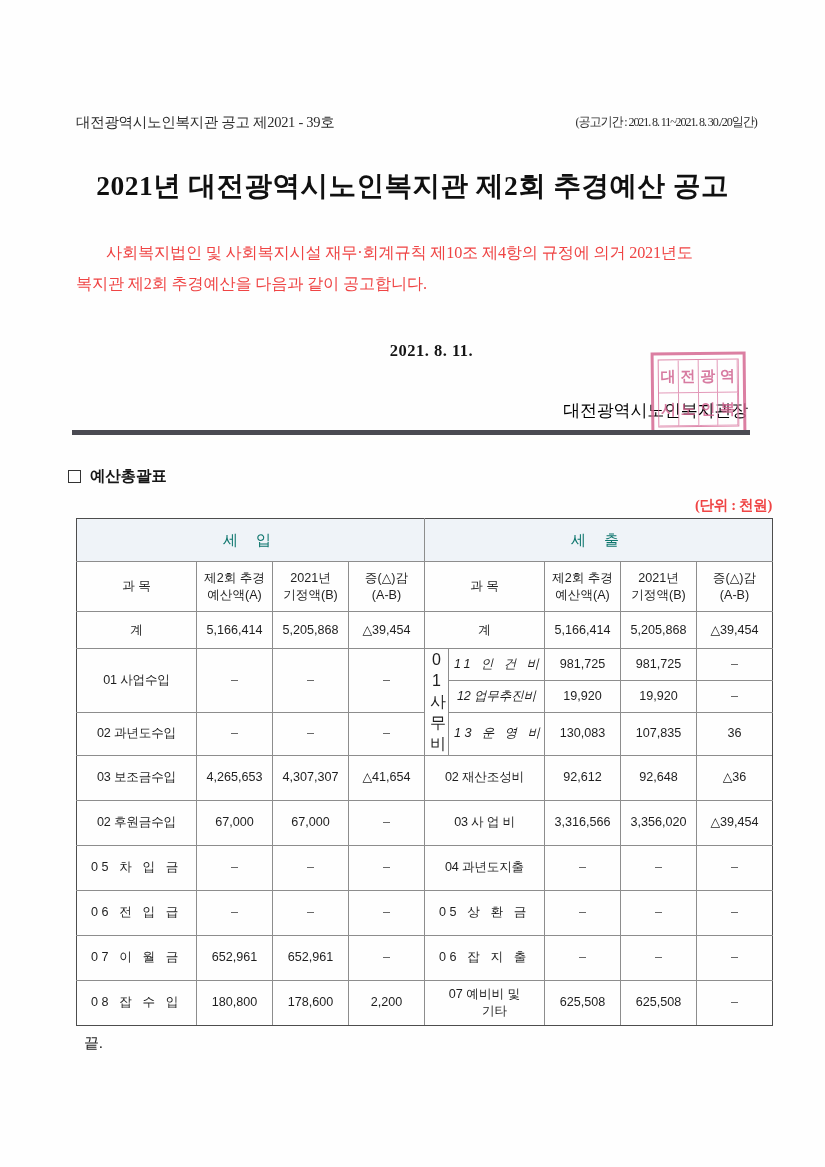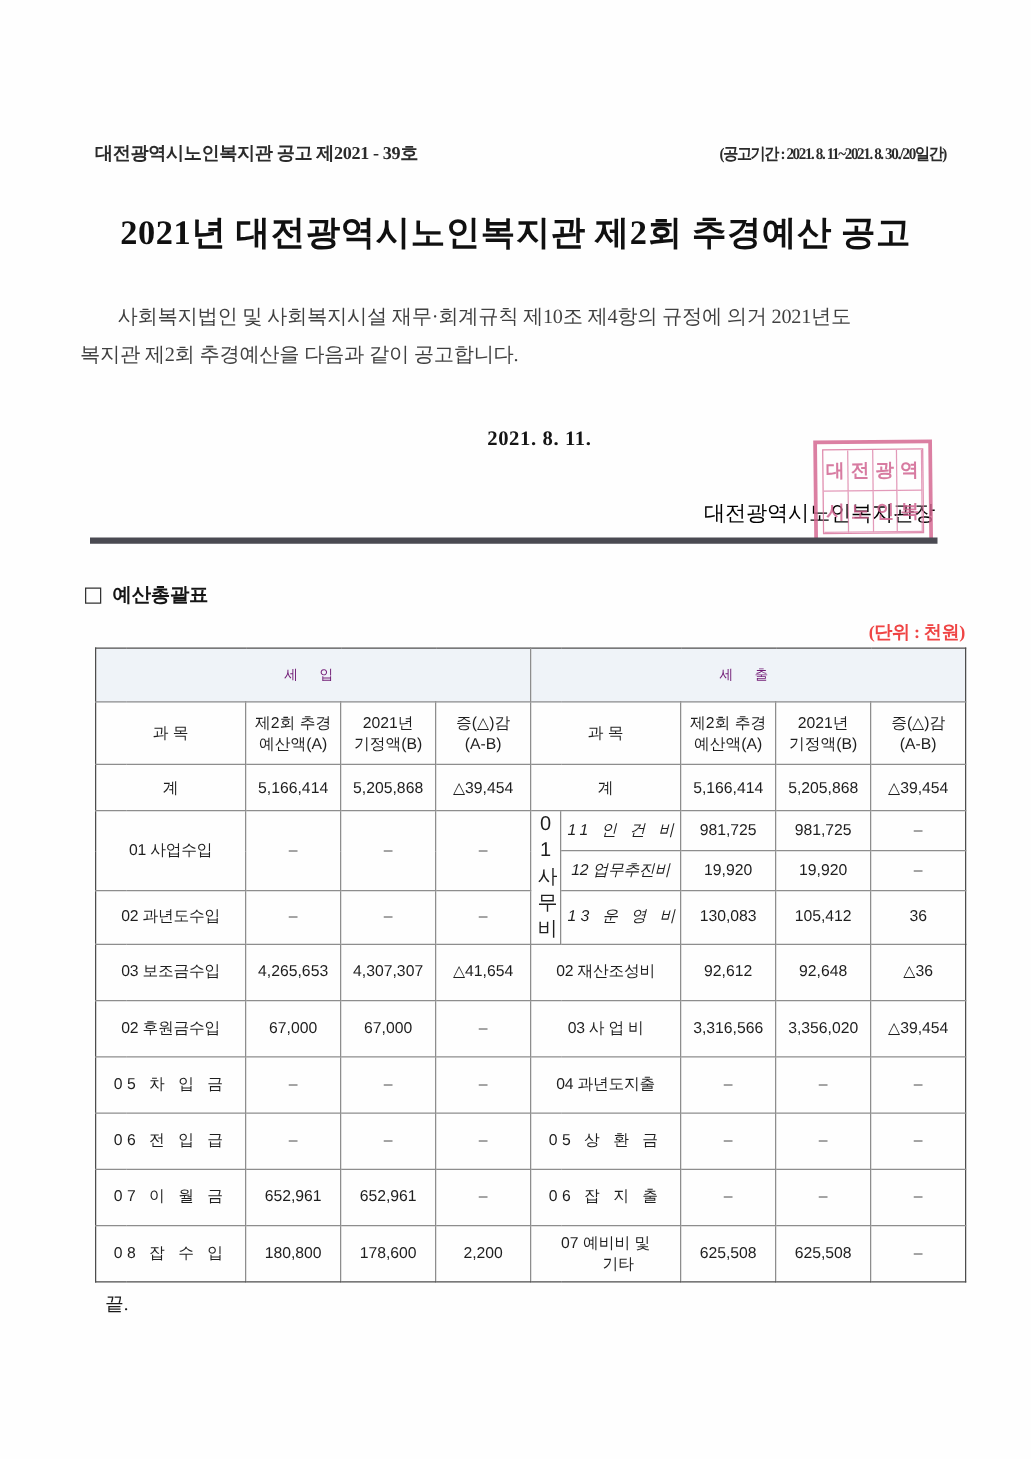--- a/index.html
+++ b/index.html
@@ -20,22 +20,21 @@
   }
 
   
   .doc-header {
     position: absolute;
     top: 113px;
     left: 76px;
     right: 68px;
     display: flex;
     justify-content: space-between;
-    align-items: center;
-    font-weight: bold;
+    align-items: flex-start;
   }
   .doc-no {
     font-size: 14.5px;
     letter-spacing: -0.3px;
     color: #2b2b2b;
     white-space: nowrap;
   }
   .notice-period {
     font-size: 13px;
     letter-spacing: -1.2px;
@@ -56,28 +55,28 @@
     font-weight: bold;
     letter-spacing: 0.5px;
     color: #101010;
     white-space: nowrap;
   }
 
   
   .doc-body {
     position: absolute;
     top: 238px;
-    left: 64px;
+    left: 76px;
     width: 676px;
     font-size: 16.2px;
     line-height: 31px;
     letter-spacing: -0.2px;
     text-align: justify;
     text-justify: inter-character;
-    color: #404040;
+    color: #ef4444;
   }
   .doc-body .indent { display: inline-block; width: 30px; }
 
   
   .doc-date {
     position: absolute;
     top: 341px;
     left: 0;
     width: 825px;
     text-align: center;
@@ -195,23 +194,23 @@
     text-align: center;
     vertical-align: middle;
     font-weight: normal;
     line-height: 1.32;
   }
   .budget-table .outer-l { border-left: 1.8px solid #4d4d4d; }
   .budget-table .outer-r { border-right: 1.8px solid #4d4d4d; }
   .sec-head-cell {
     background: #eff3f8;
     height: 42px;
-    font-size: 11px;
+    font-size: 15px;
     letter-spacing: 7px;
-    color: #701a75;
+    color: #0f766e;
     border-top: 1.8px solid #4d4d4d !important;
   }
   .mid-div { border-left: 1.8px solid #4d4d4d; }
   .col-head { height: 50px; }
   .col-head .l1 { display: block; }
   .col-head .l2 { display: block; }
   .row-total td { height: 36px; }
   .name-cell {
     text-align: left;
     padding-left: 12px;
@@ -374,21 +373,21 @@
         <td class="dash-cell outer-r">–</td>
       </tr>
 
       <tr class="sub-row">
         <td class="name-cell outer-l" colspan="2" rowspan="2">02 과년도수입</td>
         <td class="dash-cell" rowspan="2">–</td>
         <td class="dash-cell" rowspan="2">–</td>
         <td class="dash-cell" rowspan="2">–</td>
         <td class="sub-name spaced">13 운 영 비</td>
         <td class="num-cell">130,083</td>
-        <td class="num-cell">105,412</td>
+        <td class="num-cell">107,835</td>
         <td class="num-cell outer-r">36</td>
       </tr>
       <tr class="sub-row">
         <td class="name-cell mid-div" colspan="2" rowspan="2">02 재산조성비</td>
         <td class="num-cell" rowspan="2">92,612</td>
         <td class="num-cell" rowspan="2">92,648</td>
         <td class="num-cell outer-r" rowspan="2">△36</td>
       </tr>
 
       <tr class="data-row">

